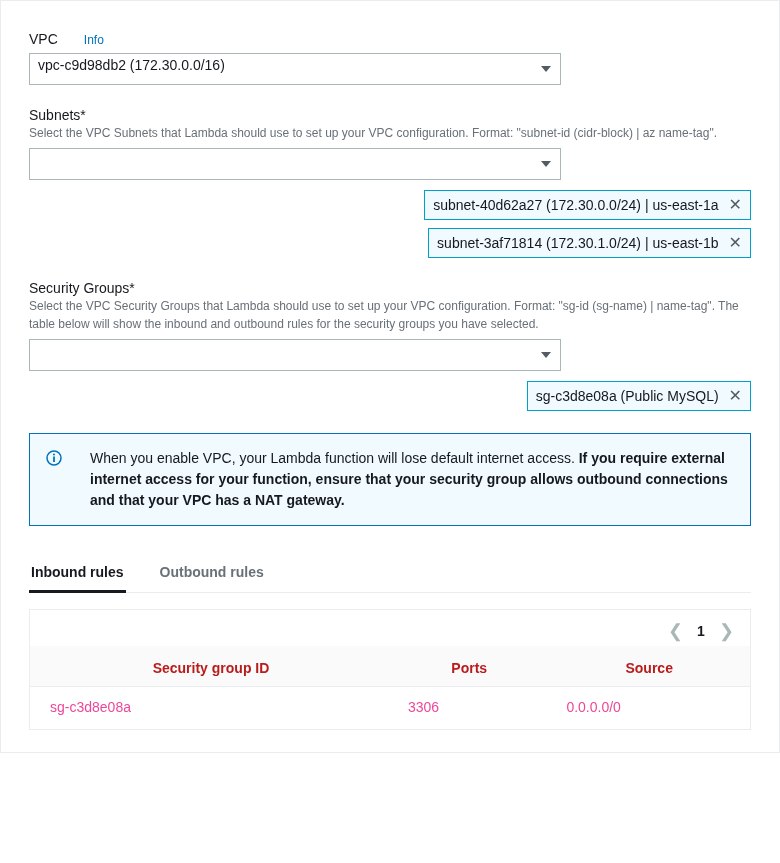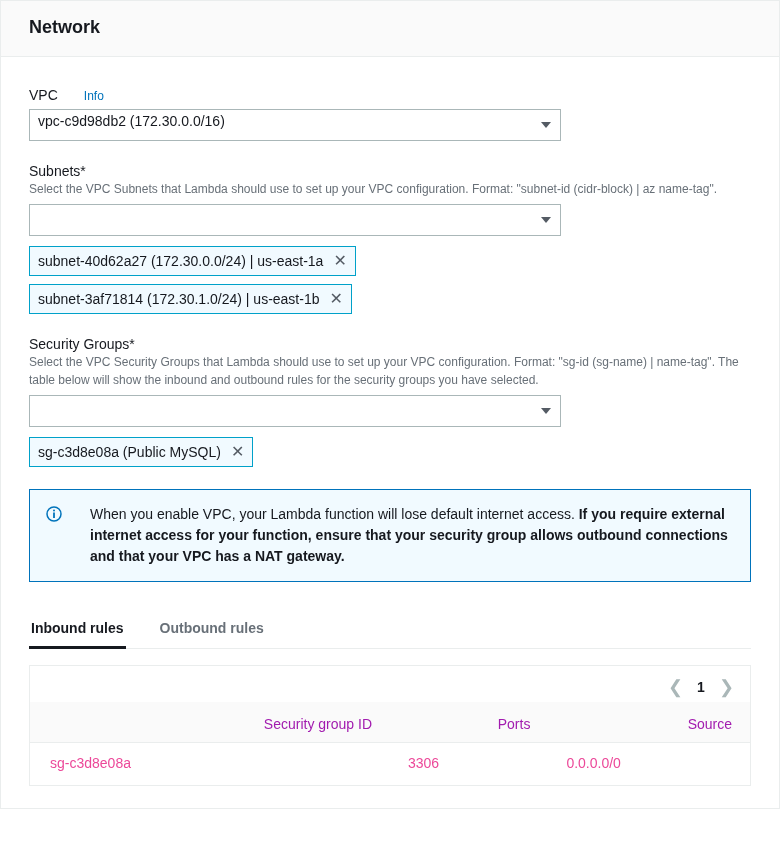--- a/index.html
+++ b/index.html
@@ -67,21 +67,21 @@
     .caret {
       position: absolute;
       right: 10px;
       top: 50%;
       transform: translateY(-50%);
       width: 0; height: 0;
       border-left: 5px solid transparent;
       border-right: 5px solid transparent;
       border-top: 6px solid #545b64;
     }
-    .tokens { margin-top: 10px; display: flex; flex-direction: column; gap: 8px; align-items: flex-start; }
+    .tokens { margin-top: 10px; display: flex; flex-direction: column; gap: 8px; align-items: flex-end; }
     .token {
       border: 1px solid #00a1c9;
       background: #f1faff;
       padding: 6px 8px;
       display: inline-flex;
       align-items: center;
       gap: 10px;
       font-size: 14px;
     }
     .token-x {
@@ -152,42 +152,39 @@
       cursor: default;
       user-select: none;
     }
     .pag-num {
       font-size: 14px;
       font-weight: 700;
       color: #16191f;
     }
     table { width: 100%; border-collapse: collapse; }
     thead th {
-      text-align: right;
-      font-weight: 400;
-      color: #a21caf;
+      text-align: center;
+      font-weight: 700;
+      color: #b91c1c;
       font-size: 14px;
       padding: 14px 18px 10px;
       border-bottom: 1px solid #eaeded;
       background: #fafafa;
     }
     tbody td {
       padding: 12px 18px 14px;
       font-size: 14px;
       color: #ec4899;
     }
     thead tr th:first-child, tbody tr td:first-child { padding-left: 20px; }
   </style>
 </head>
 <body>
 
 <div class="panel">
-  <div class="panel-header">
-    <h2>Network</h2>
-  </div>
   <div class="panel-body">
 
     <div class="field">
       <div class="field-label">
         <span>VPC</span>
         <span class="info-link">Info</span>
       </div>
       <div class="select-wrap">
         <div class="select-box">
           <span>vpc-c9d98db2 (172.30.0.0/16)</span>

